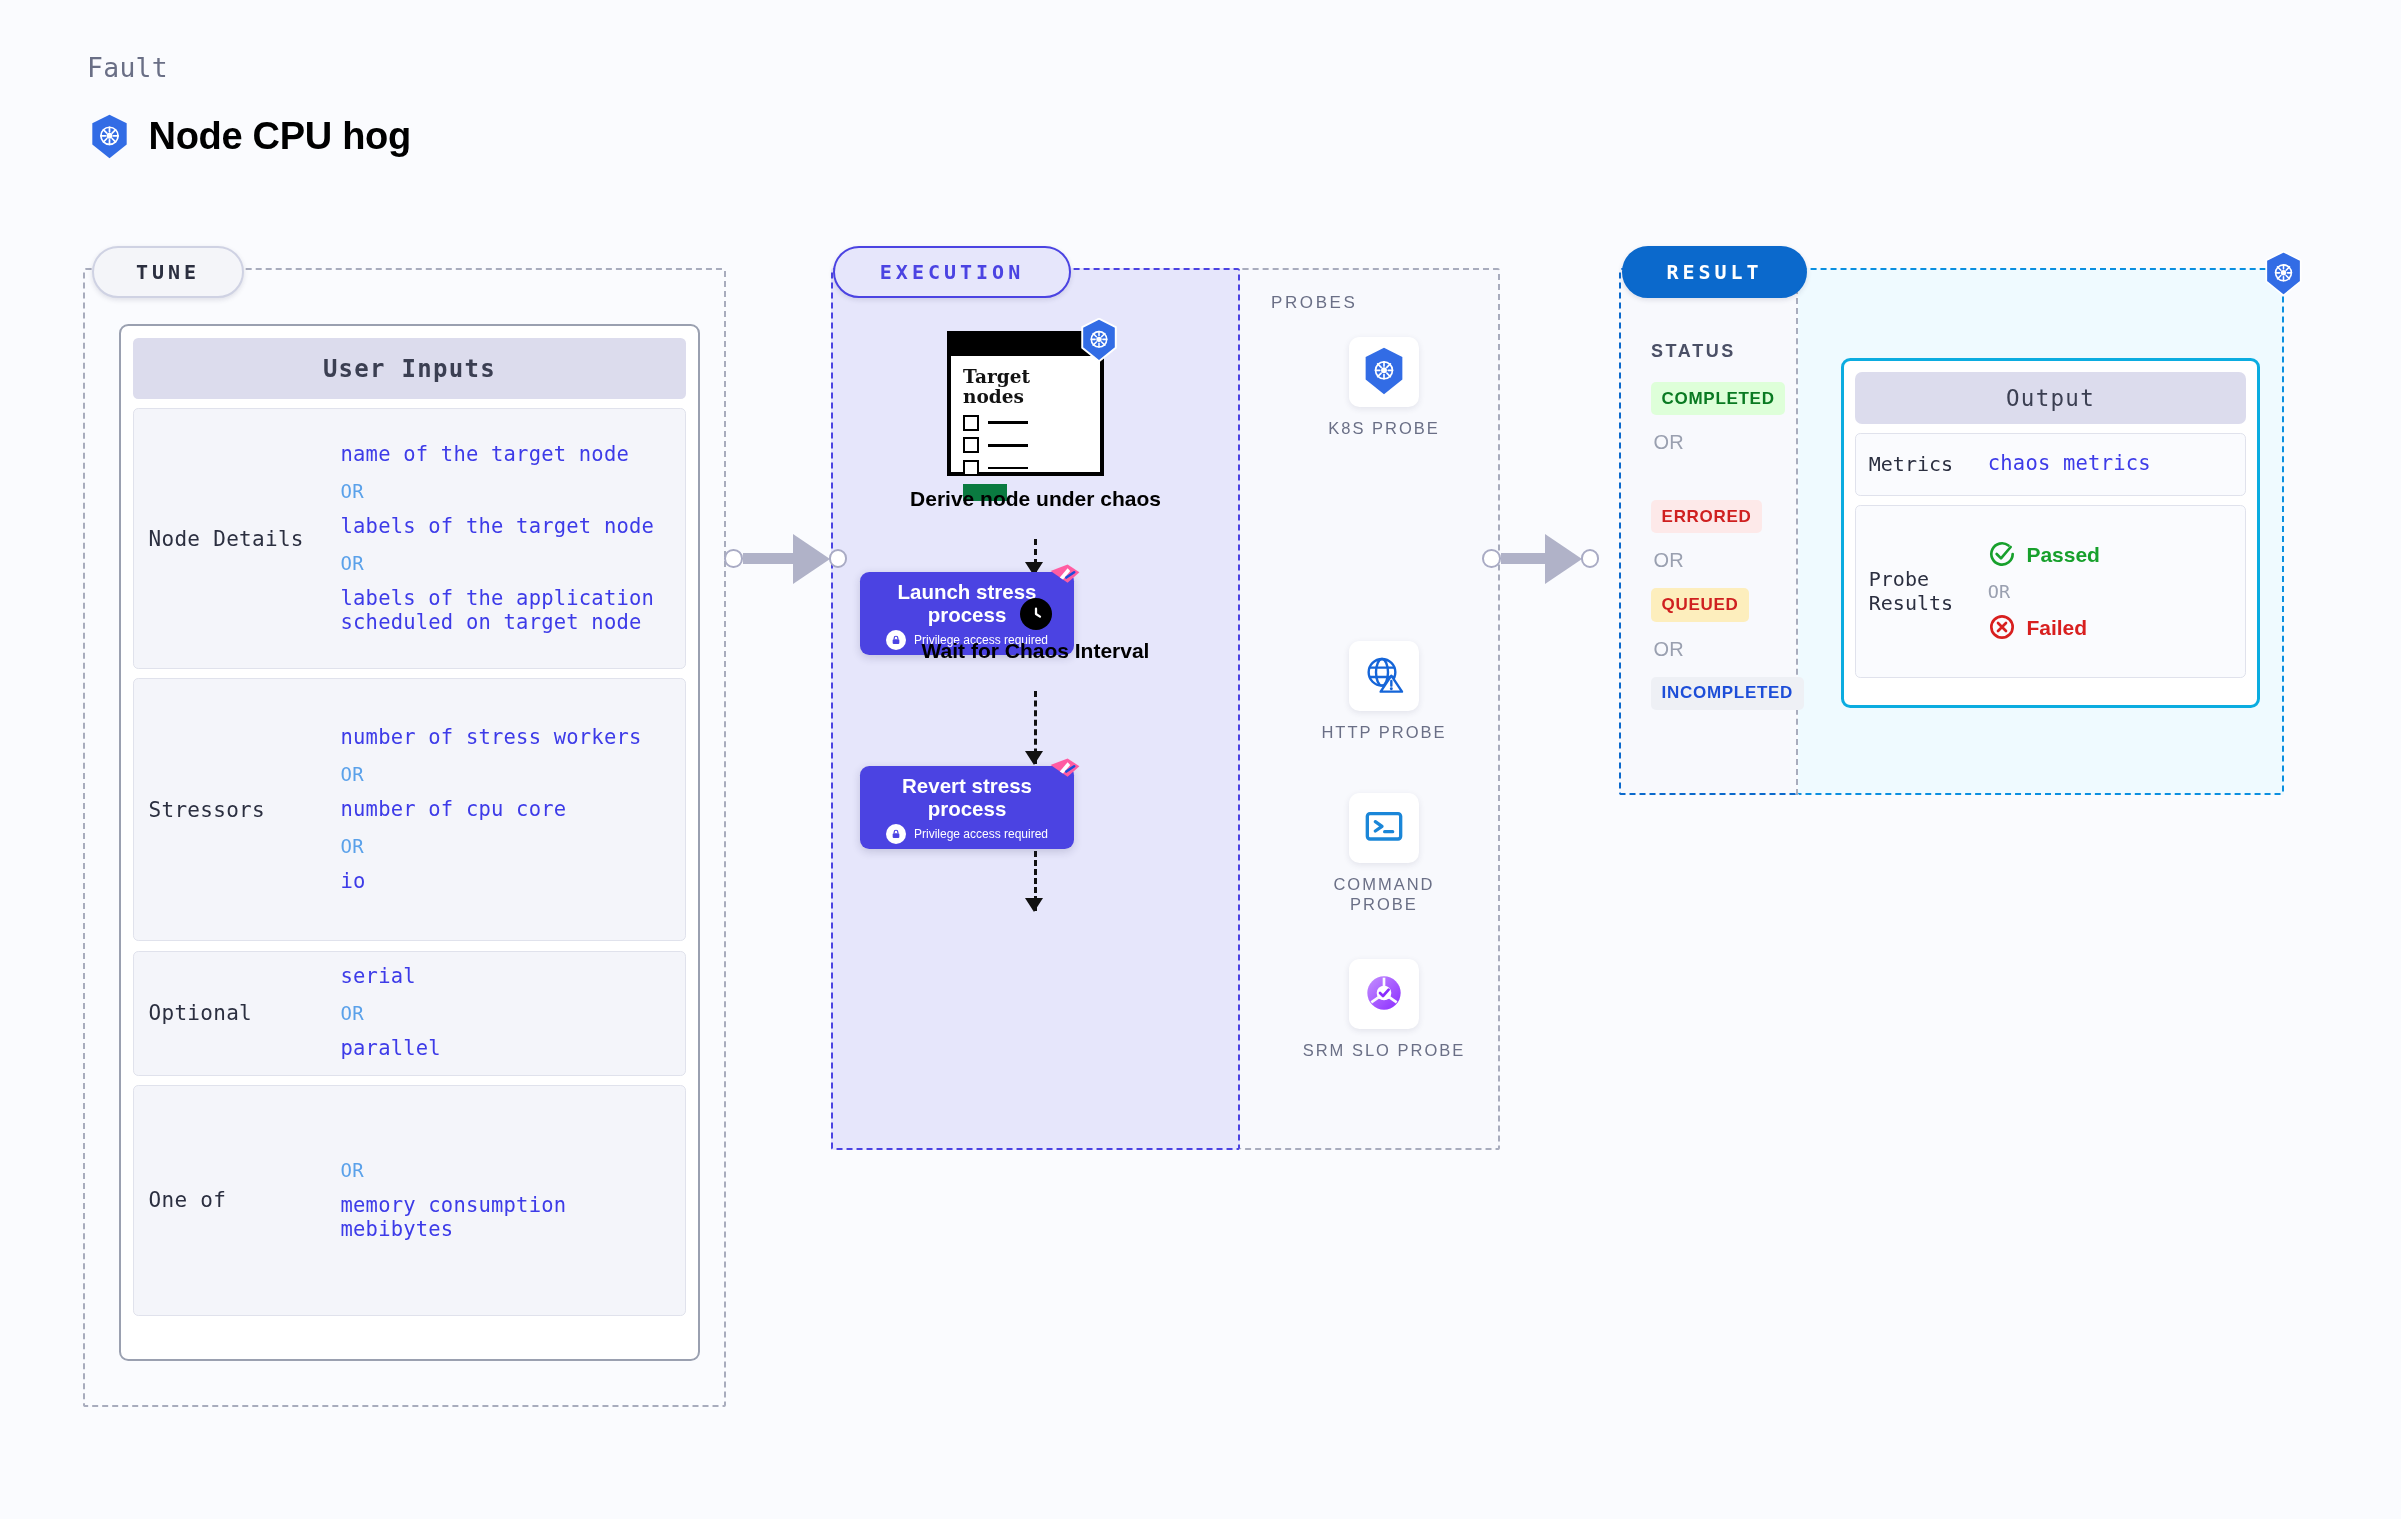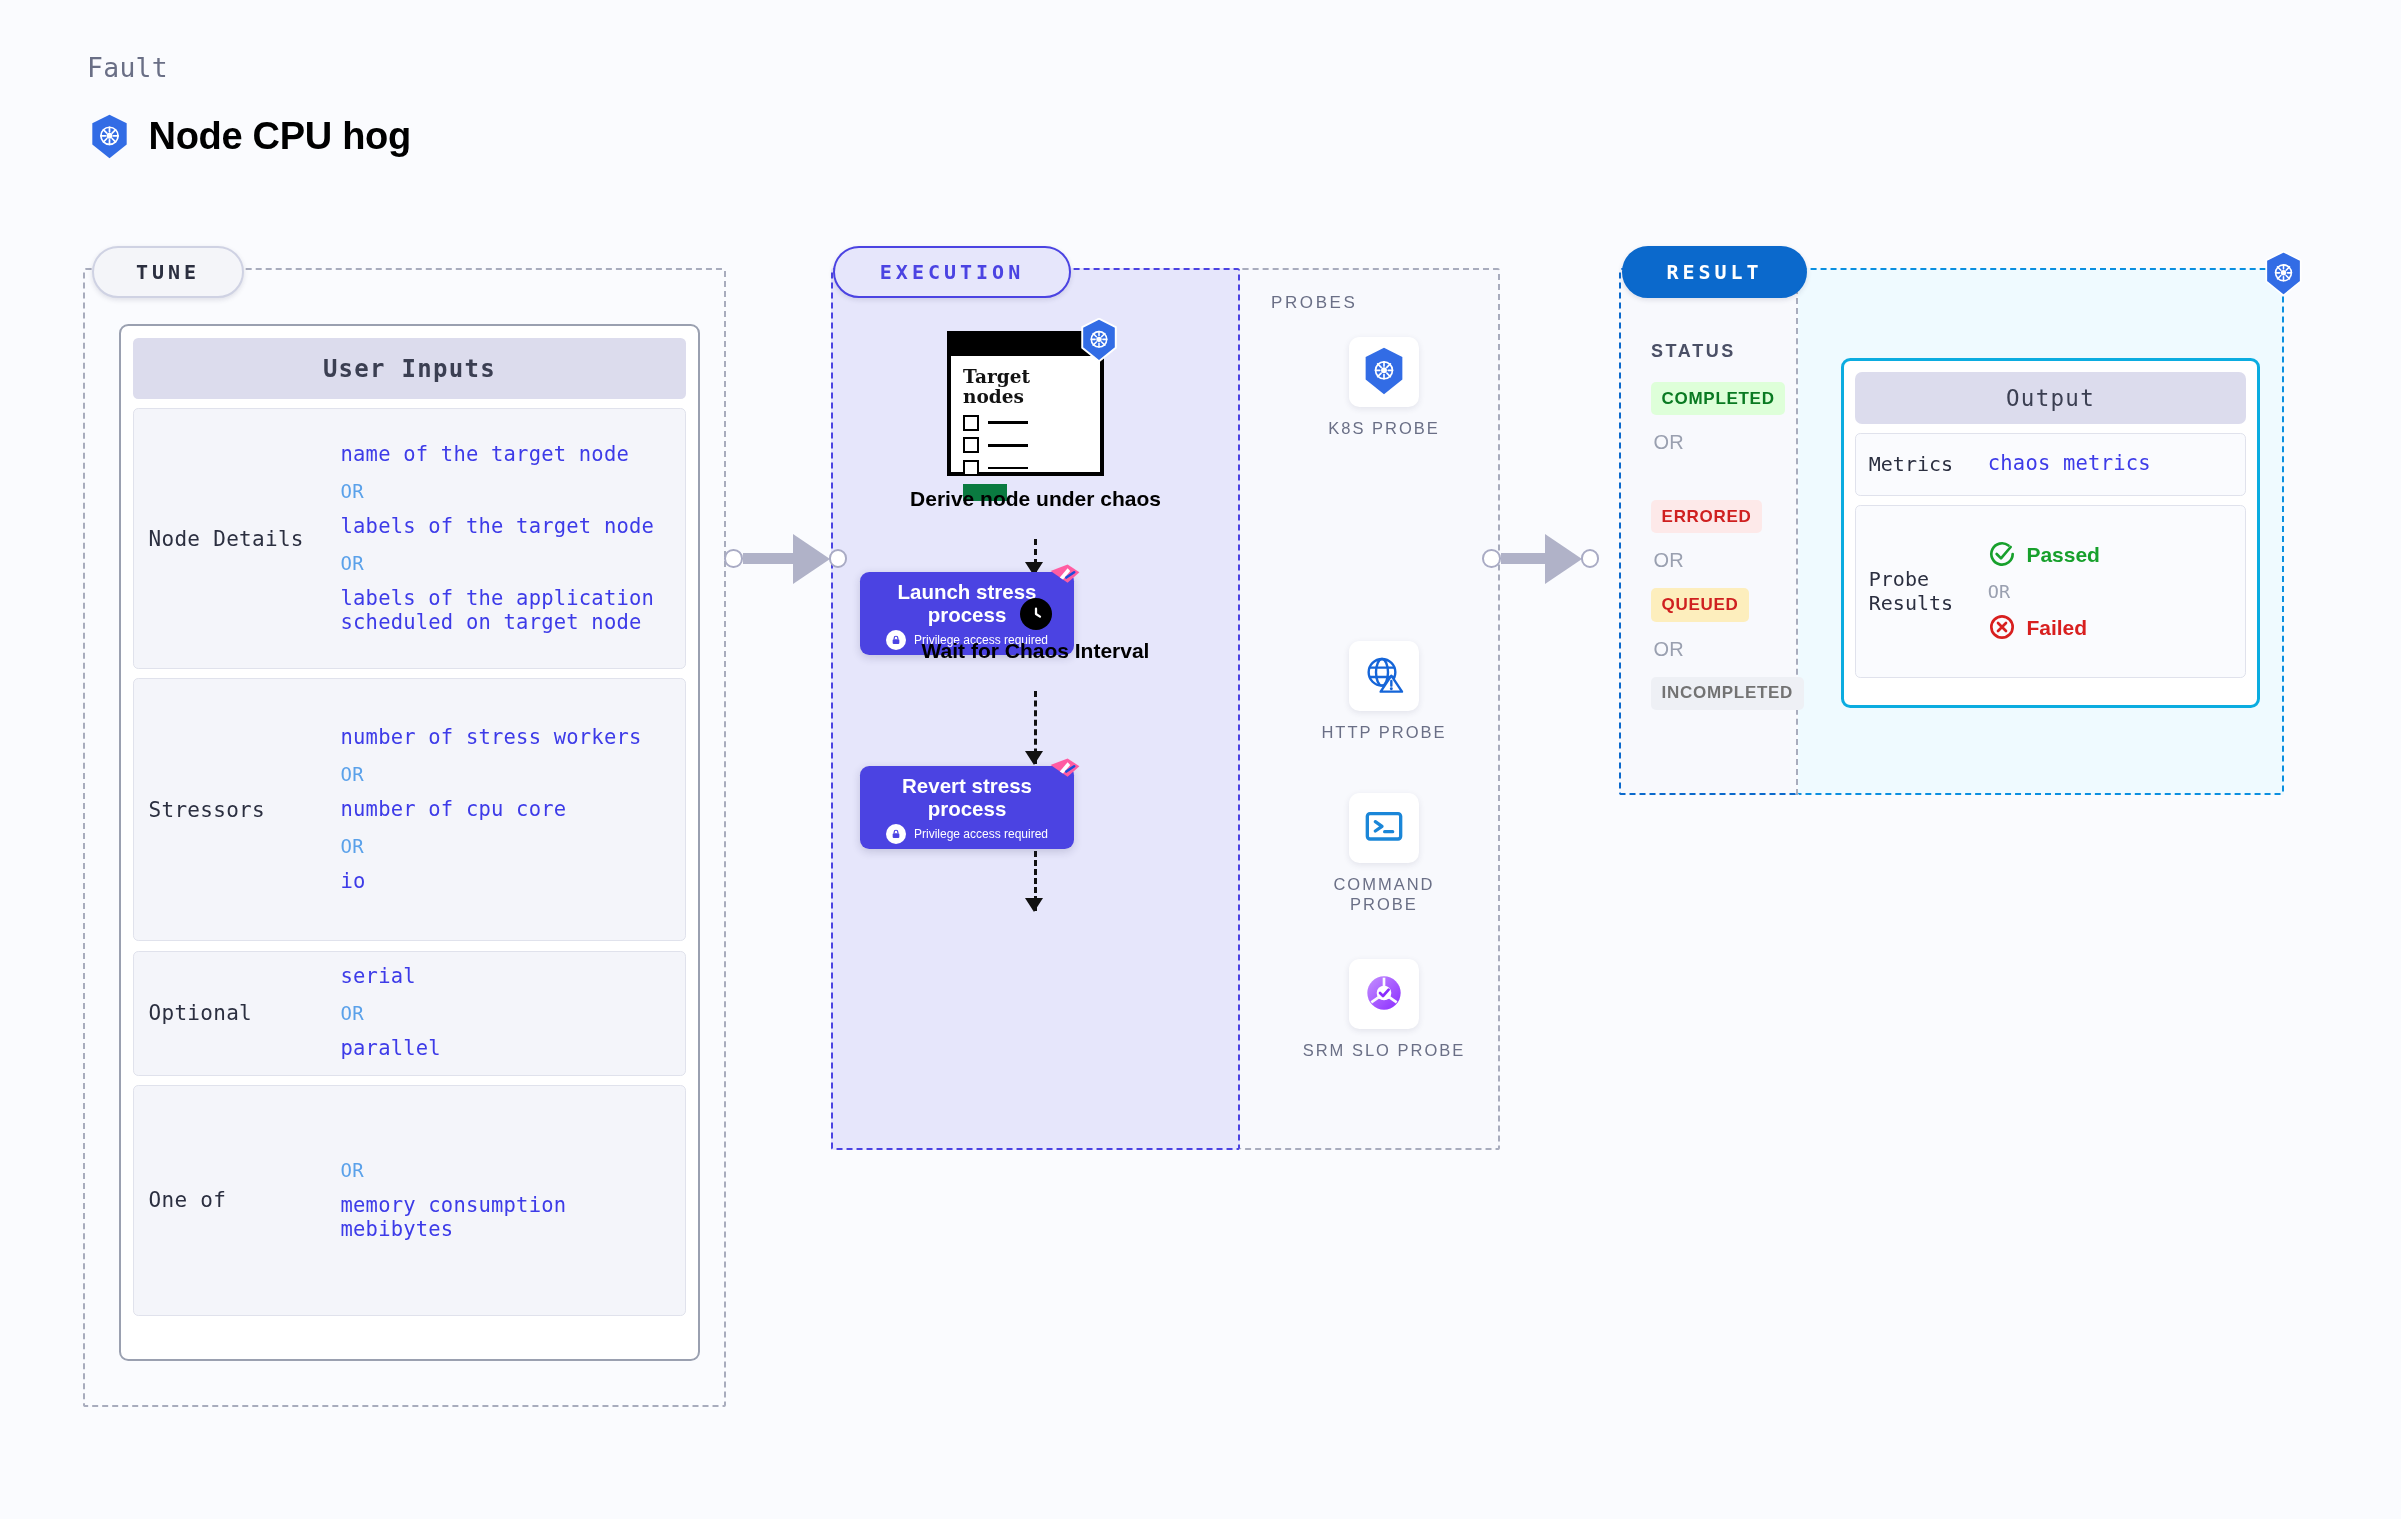--- a/index.html
+++ b/index.html
@@ -207,21 +207,21 @@
     font-size: 18px; color: #4b5066; letter-spacing: 2.6px; font-weight: 700;
   }
   .status-col { position: absolute; left: 1651px; top: 382px; display: flex; flex-direction: column; }
   .chip {
     align-self: flex-start; border-radius: 5px; padding: 6.6px 10.6px;
     font-size: 17px; font-weight: 700; letter-spacing: 0.7px;
   }
   .chip-completed { background: #deffd9; color: #0a7a22; }
   .chip-errored   { background: #fde9e9; color: #cf2020; margin-top: 30px; }
   .chip-queued    { background: #fdeebd; color: #cf2020; }
-  .chip-incomplete{ background: #eef0f5; color: #737373; }
+  .chip-incomplete{ background: #eef0f5; color: #1d4ed8; }
   .or-sep { font-size: 20px; color: #9aa0b0; margin: 16px 0 16px 2.6px; }
 
   
   .out-card {
     position: absolute; left: 1841px; top: 358px; width: 419px; height: 350px;
     background: #fff; border: 3.3px solid #0bace0; border-radius: 9.2px; padding: 10.6px;
   }
   .out-header {
     height: 52px; background: #dcdced; border-radius: 7px;
     display: flex; align-items: center; justify-content: center;

